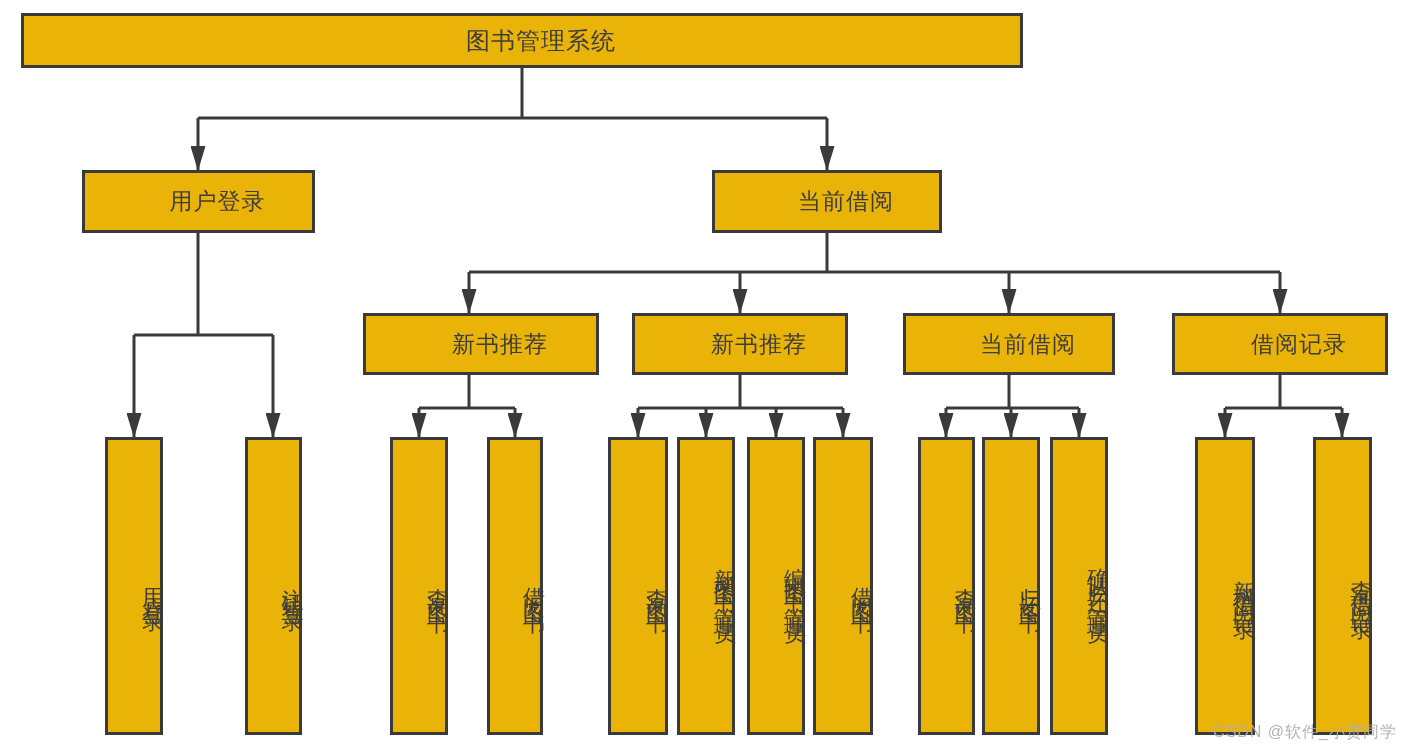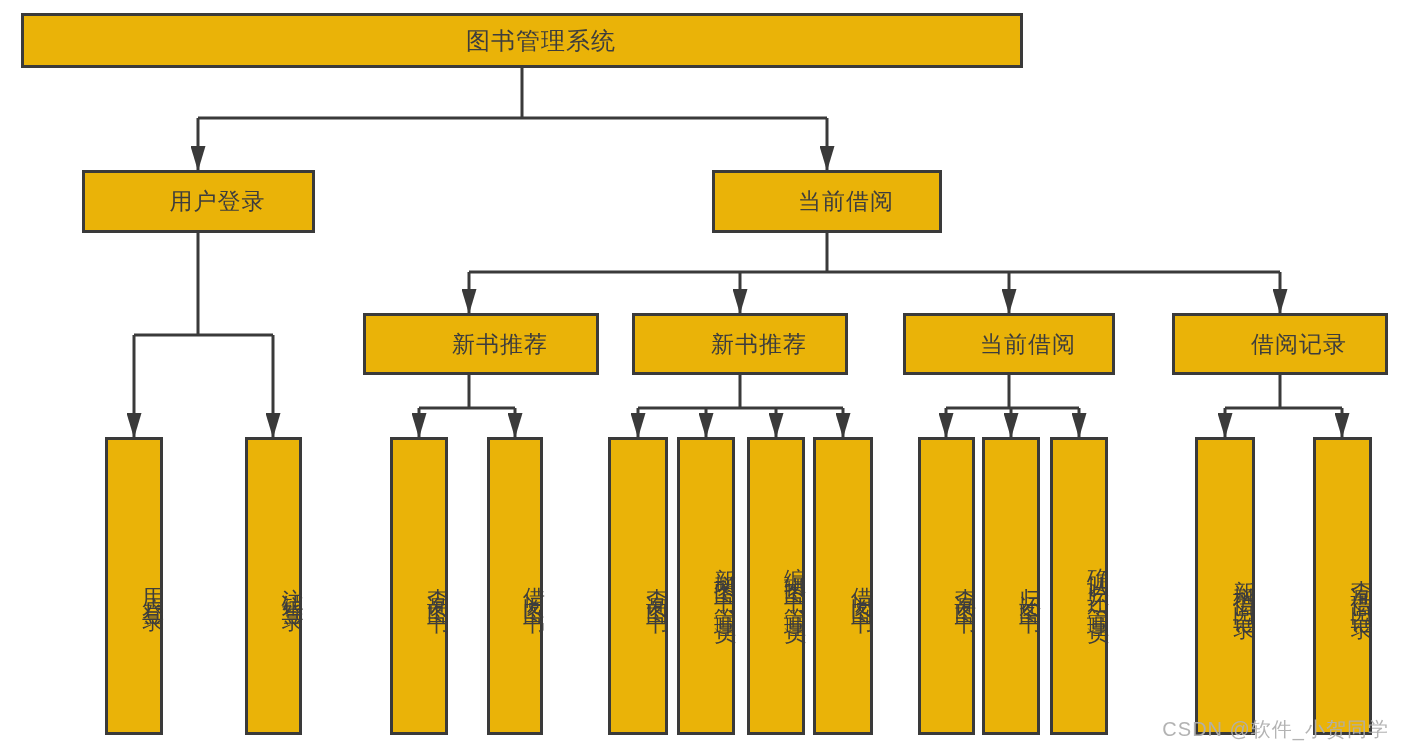--- a/index.html
+++ b/index.html
@@ -39,23 +39,23 @@
     font-size: 22px;
   }
   .vbox .vtext {
     writing-mode: vertical-rl;
     text-orientation: mixed;
     letter-spacing: 8px;
     line-height: 1;
   }
   #watermark {
     position: absolute;
-    right: 16px;
+    right: 8px;
     bottom: 4px;
-    font-size: 20px;
+    font-size: 16px;
     letter-spacing: 1px;
     color: rgba(175, 175, 175, 0.95);
     white-space: nowrap;
     z-index: 5;
   }
 </style>
 </head>
 <body>
 
 <div id="canvas">

